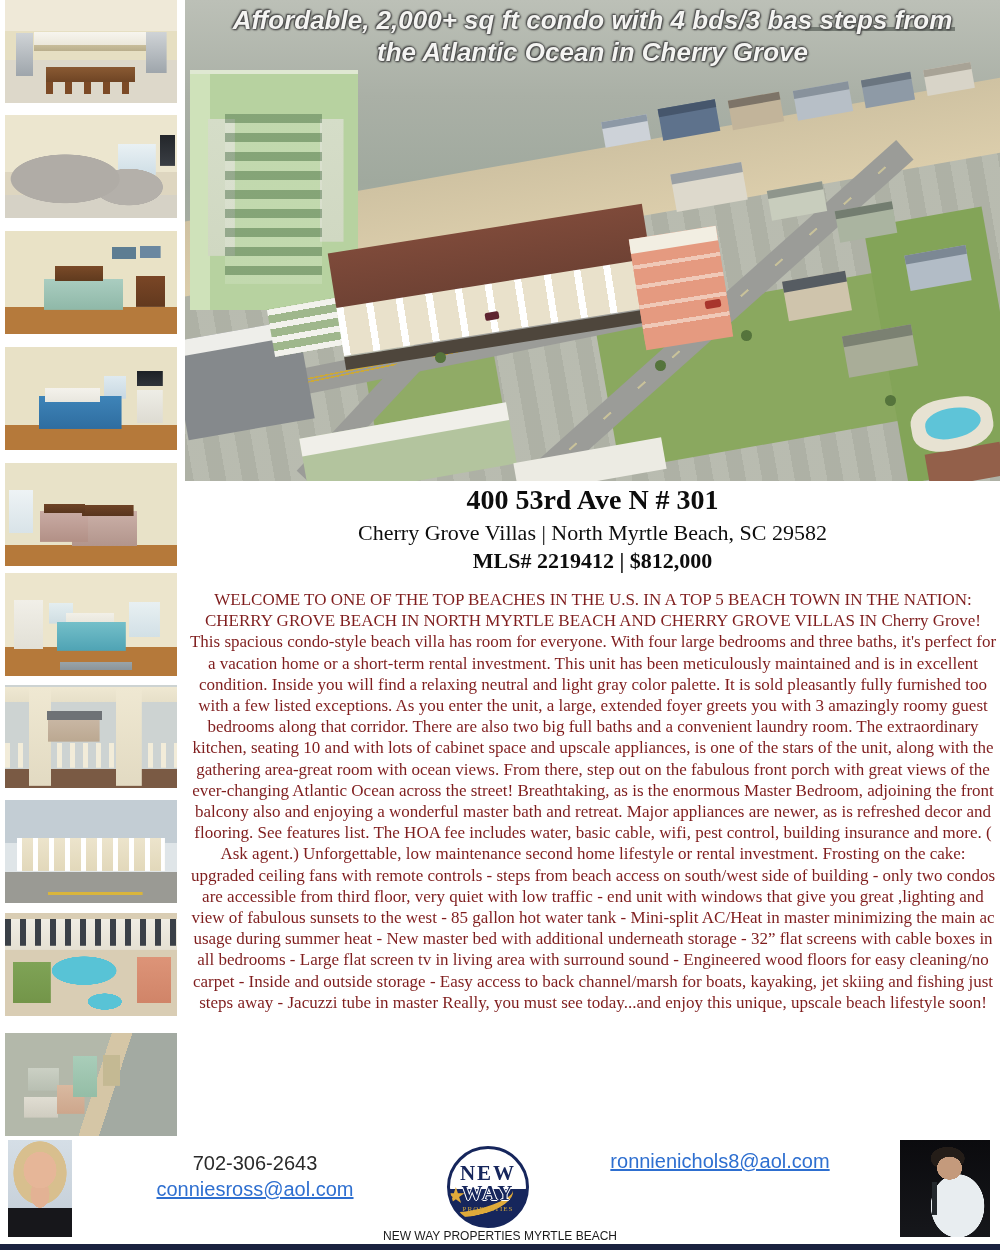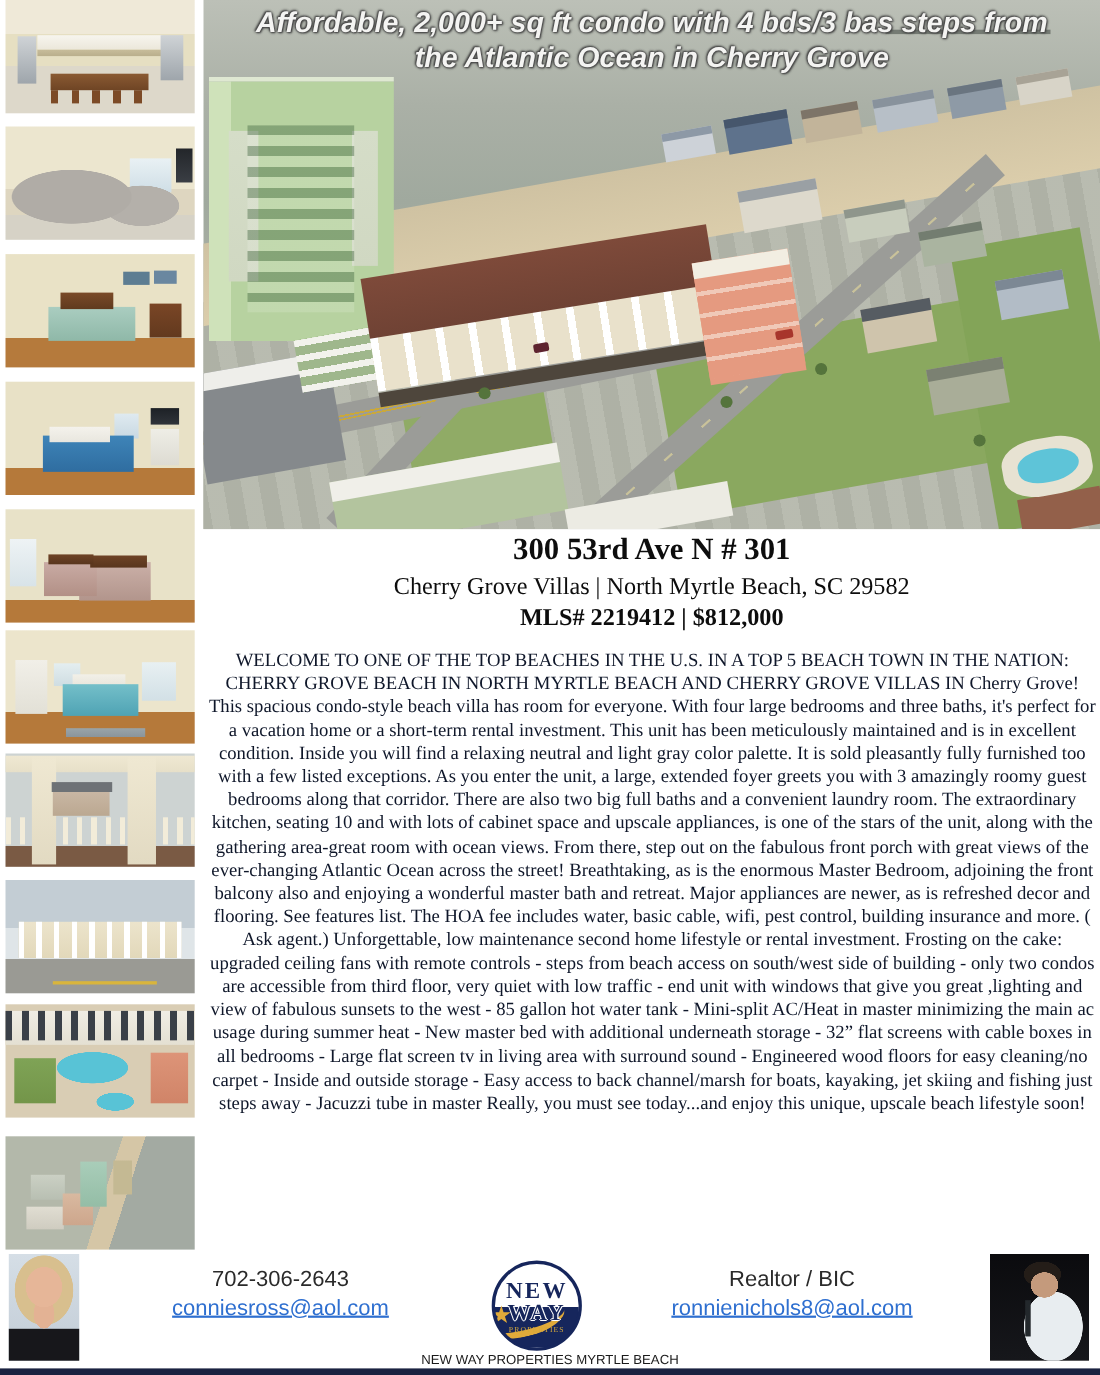--- a/index.html
+++ b/index.html
@@ -155,21 +155,21 @@
   }
 
   
   .title-block { position:absolute; left:185px; top:484px; width:815px; text-align:center; color:#0d0d0d; }
   .title-block h1 { font-size:28px; line-height:32px; font-weight:bold; margin-bottom:4px; }
   .title-block h2 { font-size:22px; line-height:26px; font-weight:normal; margin-bottom:2px; }
   .title-block h3 { font-size:22px; line-height:26px; font-weight:bold; }
 
   .description {
     position:absolute; left:188px; top:589px; width:810px;
-    font-size:17px; line-height:21.2px; text-align:center; color:#0f172a;
+    font-size:17px; line-height:21.2px; text-align:center; color:#7f1d1d;
   }
 
   .tours { position:absolute; left:185px; top:1064px; width:815px; text-align:center;
     font-weight:bold; font-size:19px; line-height:25px; color:#0d0d0d; }
   .tours a { color:#2e6fd0; text-decoration:underline; }
 
   
   .agent-photo { position:absolute; overflow:hidden; }
   .ph-connie { left:8px; top:1140px; width:64px; height:97px;
     background:
@@ -264,21 +264,21 @@
     <div class="el car-red"></div>
     <div class="el car-dark"></div>
     <div class="el palm pm1"></div>
     <div class="el palm pm2"></div>
     <div class="el palm pm3"></div>
     <div class="el palm pm4"></div>
     <div class="headline">Affordable, 2,000+ sq ft condo with 4 bds/3 bas steps from the Atlantic Ocean in Cherry Grove</div>
   </div>
 
   <div class="title-block">
-    <h1>300 53rd Ave N # 301</h1>
+    <h1>400 53rd Ave N # 301</h1>
     <h2>Cherry Grove Villas | North Myrtle Beach, SC 29582</h2>
     <h3>MLS# 2219412 | $812,000</h3>
   </div>
 
   <div class="description">WELCOME TO ONE OF THE TOP BEACHES IN THE U.S. IN A TOP 5 BEACH TOWN IN THE NATION: CHERRY GROVE BEACH IN NORTH MYRTLE BEACH AND CHERRY GROVE VILLAS IN Cherry Grove! This spacious condo-style beach villa has room for everyone. With four large bedrooms and three baths, it's perfect for a vacation home or a short-term rental investment. This unit has been meticulously maintained and is in excellent condition. Inside you will find a relaxing neutral and light gray color palette. It is sold pleasantly fully furnished too with a few listed exceptions. As you enter the unit, a large, extended foyer greets you with 3 amazingly roomy guest bedrooms along that corridor. There are also two big full baths and a convenient laundry room. The extraordinary kitchen, seating 10 and with lots of cabinet space and upscale appliances, is one of the stars of the unit, along with the gathering area-great room with ocean views. From there, step out on the fabulous front porch with great views of the ever-changing Atlantic Ocean across the street! Breathtaking, as is the enormous Master Bedroom, adjoining the front balcony also and enjoying a wonderful master bath and retreat. Major appliances are newer, as is refreshed decor and flooring. See features list. The HOA fee includes water, basic cable, wifi, pest control, building insurance and more. ( Ask agent.) Unforgettable, low maintenance second home lifestyle or rental investment. Frosting on the cake: upgraded ceiling fans with remote controls - steps from beach access on south/west side of building - only two condos are accessible from third floor, very quiet with low traffic - end unit with windows that give you great ,lighting and view of fabulous sunsets to the west - 85 gallon hot water tank - Mini-split AC/Heat in master minimizing the main ac usage during summer heat - New master bed with additional underneath storage - 32” flat screens with cable boxes in all bedrooms - Large flat screen tv in living area with surround sound - Engineered wood floors for easy cleaning/no carpet - Inside and outside storage - Easy access to back channel/marsh for boats, kayaking, jet skiing and fishing just steps away - Jacuzzi tube in master Really, you must see today...and enjoy this unique, upscale beach lifestyle soon!</div>
 
 
   <div class="agent-photo ph-connie"></div>
 
   <div class="agent-block agent-left-block">
@@ -290,21 +290,20 @@
     <div class="logo-circle">
       <div class="logo-new">NEW</div>
       <div class="logo-swoosh"></div>
       <div class="logo-star">★</div>
       <div class="logo-way">WAY</div>
       <div class="logo-sub">PROPERTIES</div>
     </div>
   </div>
 
   <div class="agent-block agent-right-block">
-    <div class="agent-sub">Realtor / BIC</div>
     <div><a href="#">ronnienichols8@aol.com</a></div>
   </div>
 
   <div class="agent-photo ph-ronnie"></div>
 
   <div class="logo-caption">NEW WAY PROPERTIES MYRTLE BEACH</div>
 
   <div class="bottom-bar"></div>
 
 </div>

